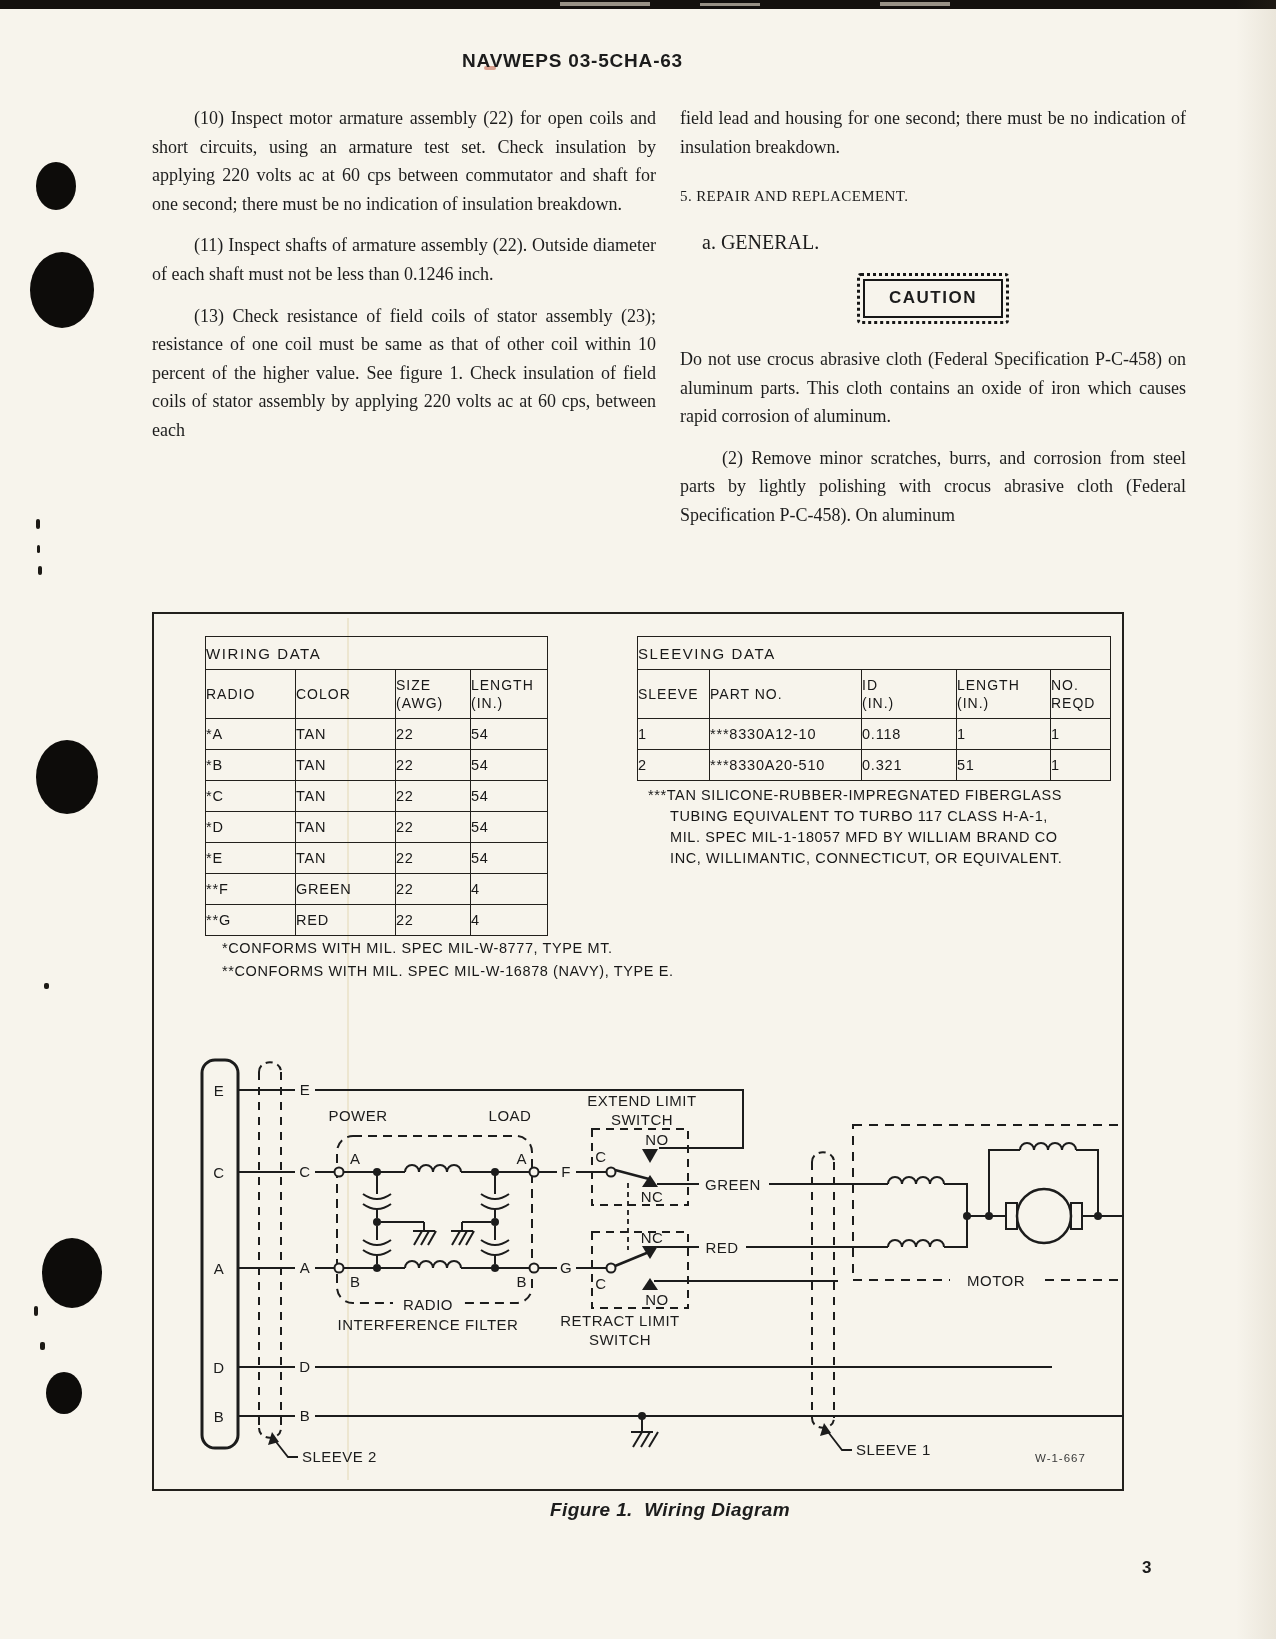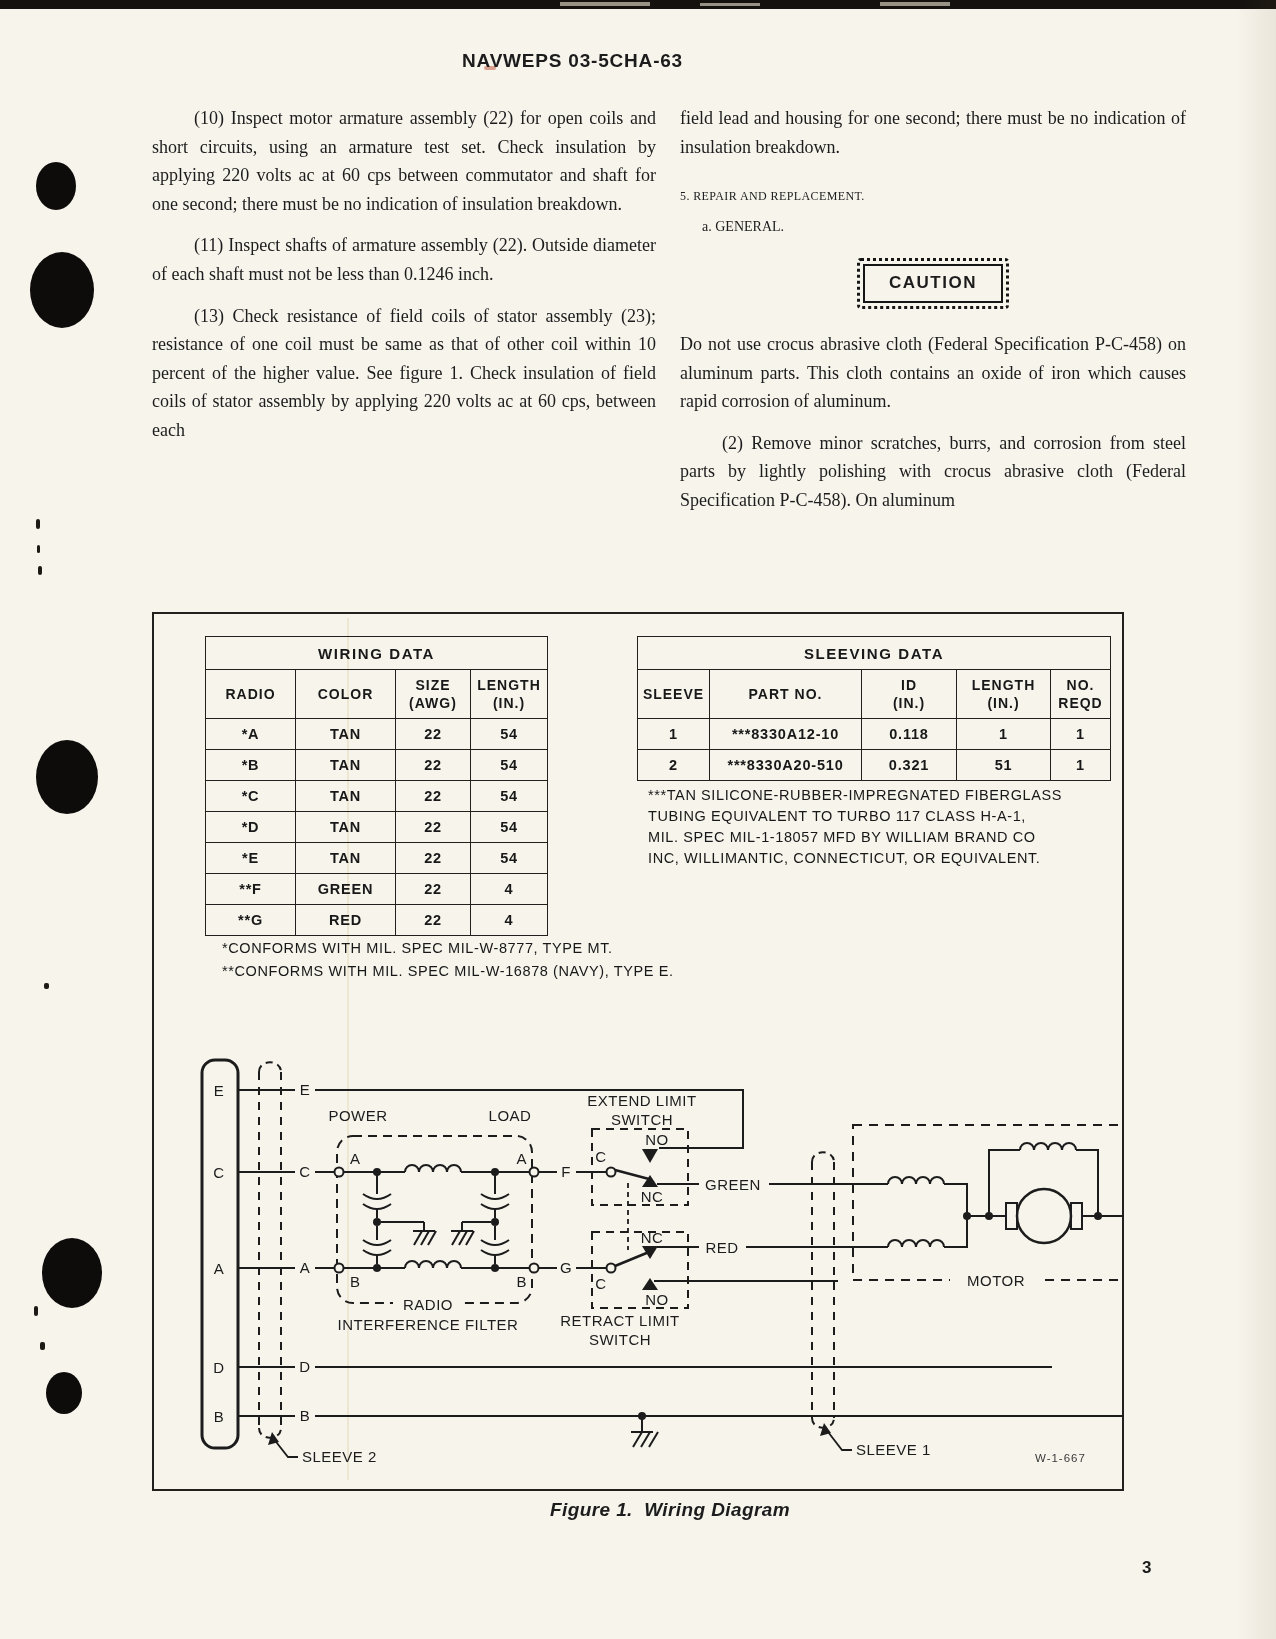--- a/index.html
+++ b/index.html
@@ -16,44 +16,44 @@
 
   .doc-header{position:absolute;left:0;top:50px;width:1111px;text-align:center;
         font-family:"Liberation Sans","DejaVu Sans",sans-serif;font-weight:bold;
         font-size:19px;letter-spacing:.8px;text-indent:34px;}
 
   .col{position:absolute;top:104px;font-size:18px;line-height:28.6px;text-align:justify;}
   .col-left{left:152px;width:504px;}
   .col-right{left:680px;width:506px;}
   .col p{margin:0 0 13px 0;text-indent:42px;}
   .col p.cont{text-indent:0;}
-  .sec-head{margin:21px 0 2px 0;font-size:12px;letter-spacing:.4px;}
-  .sub-head{margin:0 0 15px 22px;font-size:14px;}
+  .sec-head{margin:21px 0 17px 0;font-size:15px;letter-spacing:.4px;}
+  .sub-head{margin:0 0 15px 22px;font-size:20px;}
 
   .caution-wrap{margin:17px auto 21px auto;width:152px;}
   .caution-outer{border:3px dotted #161616;border-radius:4px;padding:3px;}
   .caution-inner{border:2.4px solid #161616;padding:3px 6px;text-align:center;
         font-family:"Liberation Sans","DejaVu Sans",sans-serif;font-weight:bold;
         font-size:17px;letter-spacing:1.5px;}
   .caution-text{margin:0 76px 17px 38px;text-align:justify;}
 
   .figure-frame{position:absolute;left:152px;top:612px;width:972px;height:879px;
         border:2px solid #22201c;box-sizing:border-box;}
 
   .dtable{position:absolute;border-collapse:collapse;table-layout:fixed;
         font-family:"Liberation Sans","DejaVu Sans",sans-serif;color:#181818;}
-  .dtable th,.dtable td{border:1.7px solid #22201c;text-align:center;vertical-align:middle;
-        font-weight:bold;padding:0;}
+  .dtable th,.dtable td{border:1.7px solid #22201c;text-align:left;vertical-align:middle;
+        font-weight:normal;padding:0;}
   .dtable .title{height:32px;font-size:15px;letter-spacing:1.6px;}
   .dtable .hdr th{height:48px;font-size:14px;letter-spacing:1px;white-space:pre-line;line-height:18px;}
   .dtable td{height:30px;font-size:14.5px;letter-spacing:.8px;}
   .fnote{position:absolute;font-family:"Liberation Sans","DejaVu Sans",sans-serif;
         font-size:14.5px;letter-spacing:.6px;color:#181818;}
   .fnote div{margin-bottom:7px;}
-  .fnote .ind{}
+  .fnote .ind{margin-left:22px;}
 
   .fig-caption{position:absolute;left:0;top:1499px;width:1276px;text-align:center;
         font-family:"Liberation Sans","DejaVu Sans",sans-serif;font-weight:bold;font-style:italic;
         font-size:19px;letter-spacing:.4px;white-space:pre;padding-left:32px;}
   .page-num{position:absolute;left:1142px;top:1558px;font-family:"Liberation Sans","DejaVu Sans",sans-serif;
         font-weight:bold;font-size:17px;}
 
   svg text{font-family:"Liberation Sans","DejaVu Sans",sans-serif;font-size:15px;fill:#1c1c1c;letter-spacing:.5px;}
   svg .sm{font-size:11.5px;fill:#3a3a3a;letter-spacing:1px;}
 </style>

